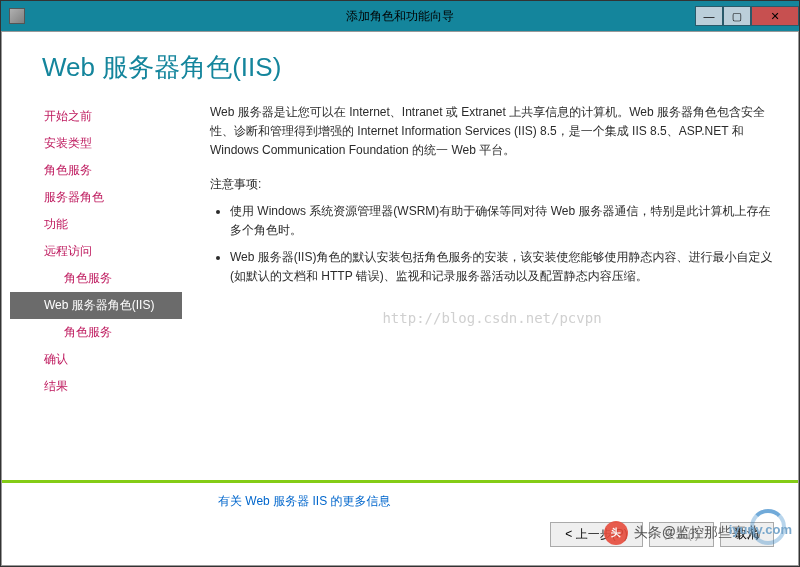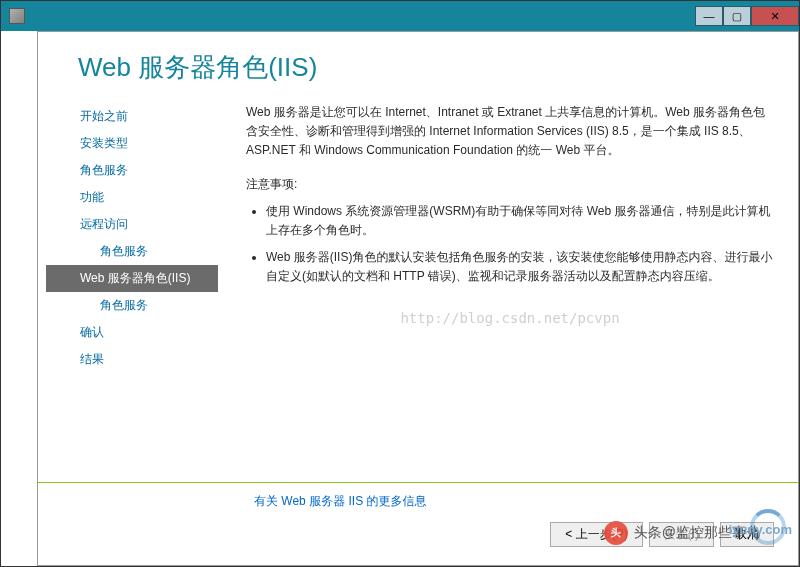--- a/index.html
+++ b/index.html
@@ -7,78 +7,80 @@
 .outer-border { border: 1px solid #333; width: 800px; height: 567px; }
 
 .titlebar { background: #14859c; height: 30px; display: flex; align-items: center; position: relative; }
 .titlebar-icon { width: 16px; height: 16px; margin-left: 8px; background: linear-gradient(135deg, #b0b0b0, #808080); border: 1px solid #555; }
 .titlebar-title { position: absolute; left: 50%; transform: translateX(-50%); color: #000; font-size: 12px; }
 .window-controls { margin-left: auto; display: flex; }
 .win-btn { width: 28px; height: 20px; border: 1px solid #2a5a6a; display: flex; align-items: center; justify-content: center; font-size: 11px; background: #14859c; color: #000; }
 .win-btn.close { background: #c75050; width: 48px; }
 .win-btn.min, .win-btn.max { background: #bbcfda; }
 
-.inner-window { padding: 0; height: calc(100% - 30px); margin-left: 36px; }
+.inner-window { padding: 0; height: calc(100% - 30px); }
 .inner-border { border: 1px solid #999; height: 100%; display: flex; flex-direction: column; background: #fff; }
 
 .header-section { padding: 18px 24px 18px 40px; display: flex; justify-content: space-between; align-items: flex-start; }
 .page-title { color: #14859c; font-size: 26px; font-weight: 300; }
 .target-info { text-align: right; font-size: 11px; color: #5a5a5a; margin-top: 4px; }
 
 .body-section { flex: 1; display: flex; overflow: hidden; }
 .sidebar { width: 180px; padding: 0 0 0 8px; }
-.sidebar-item { padding: 5px 10px 5px 34px; font-size: 12px; color: #0369a1; cursor: pointer; white-space: nowrap; }
+.sidebar-item { padding: 5px 10px 5px 34px; font-size: 12px; color: #be185d; cursor: pointer; white-space: nowrap; }
 .sidebar-item.indent { padding-left: 54px; }
 .sidebar-item.selected { background: #6b6b6b; color: #fff; }
 
 .content { flex: 1; padding: 0 24px 0 28px; font-size: 12px; color: #2b2b2b; line-height: 1.6; }
 .content p { margin-bottom: 14px; }
 .content .note-title { margin-bottom: 8px; }
 .content ul { list-style: disc; padding-left: 20px; }
 .content ul li { margin-bottom: 8px; }
 .watermark { color: #d0d0d0; text-align: center; margin: 20px 0; font-family: monospace; font-size: 14px; }
 
-.footer { border-top: 1px solid #84cc16; padding: 10px 0; }
+.footer { border-top: 3px solid #84cc16; padding: 10px 0; }
 .more-link { color: #0066cc; font-size: 12px; padding: 0 0 12px 216px; cursor: pointer; }
 .button-row { display: flex; justify-content: flex-end; gap: 6px; padding: 0 24px 8px 0; }
 .btn { padding: 3px 14px; font-size: 12px; border: 1px solid #aaa; background: #efefef; cursor: pointer; }
 .btn.disabled { color: #a0a0a0; }
 .btn.primary { border: 2px solid #3399cc; }
 
 .toutiao-watermark { position: absolute; bottom: 22px; right: 40px; display: flex; align-items: center; gap: 6px; opacity: 0.9; }
 .toutiao-icon { width: 24px; height: 24px; border-radius: 50%; background: #e74c3c; display: flex; align-items: center; justify-content: center; color: #fff; font-size: 10px; font-weight: bold; }
 .toutiao-text { font-size: 14px; color: #444; }
 .iyun-watermark { position: absolute; bottom: 30px; right: 8px; font-size: 13px; color: #7aa8cc; font-weight: bold; }
 .iyun-ring { position: absolute; bottom: 22px; right: 14px; width: 36px; height: 36px; border: 4px solid rgba(54, 135, 201, 0.35); border-top-color: rgba(54,135,201,0.7); border-radius: 50%; }
 </style>
 </head>
 <body>
 
 <div class="outer-border">
   <div class="titlebar">
     <div class="titlebar-icon"></div>
+    <div class="titlebar-title">添加角色和功能向导</div>
     <div class="window-controls">
       <div class="win-btn min">—</div>
       <div class="win-btn max">▢</div>
       <div class="win-btn close">✕</div>
     </div>
   </div>
 
   <div class="inner-window">
     <div class="inner-border">
 
       <div class="header-section">
         <div class="page-title">Web 服务器角色(IIS)</div>
       </div>
 
       <div class="body-section">
         <div class="sidebar">
           <div class="sidebar-item">开始之前</div>
           <div class="sidebar-item">安装类型</div>
           <div class="sidebar-item">角色服务</div>
+          <div class="sidebar-item">服务器角色</div>
           <div class="sidebar-item">功能</div>
           <div class="sidebar-item">远程访问</div>
           <div class="sidebar-item indent">角色服务</div>
           <div class="sidebar-item selected">Web 服务器角色(IIS)</div>
           <div class="sidebar-item indent">角色服务</div>
           <div class="sidebar-item">确认</div>
           <div class="sidebar-item">结果</div>
         </div>
 
         <div class="content">

